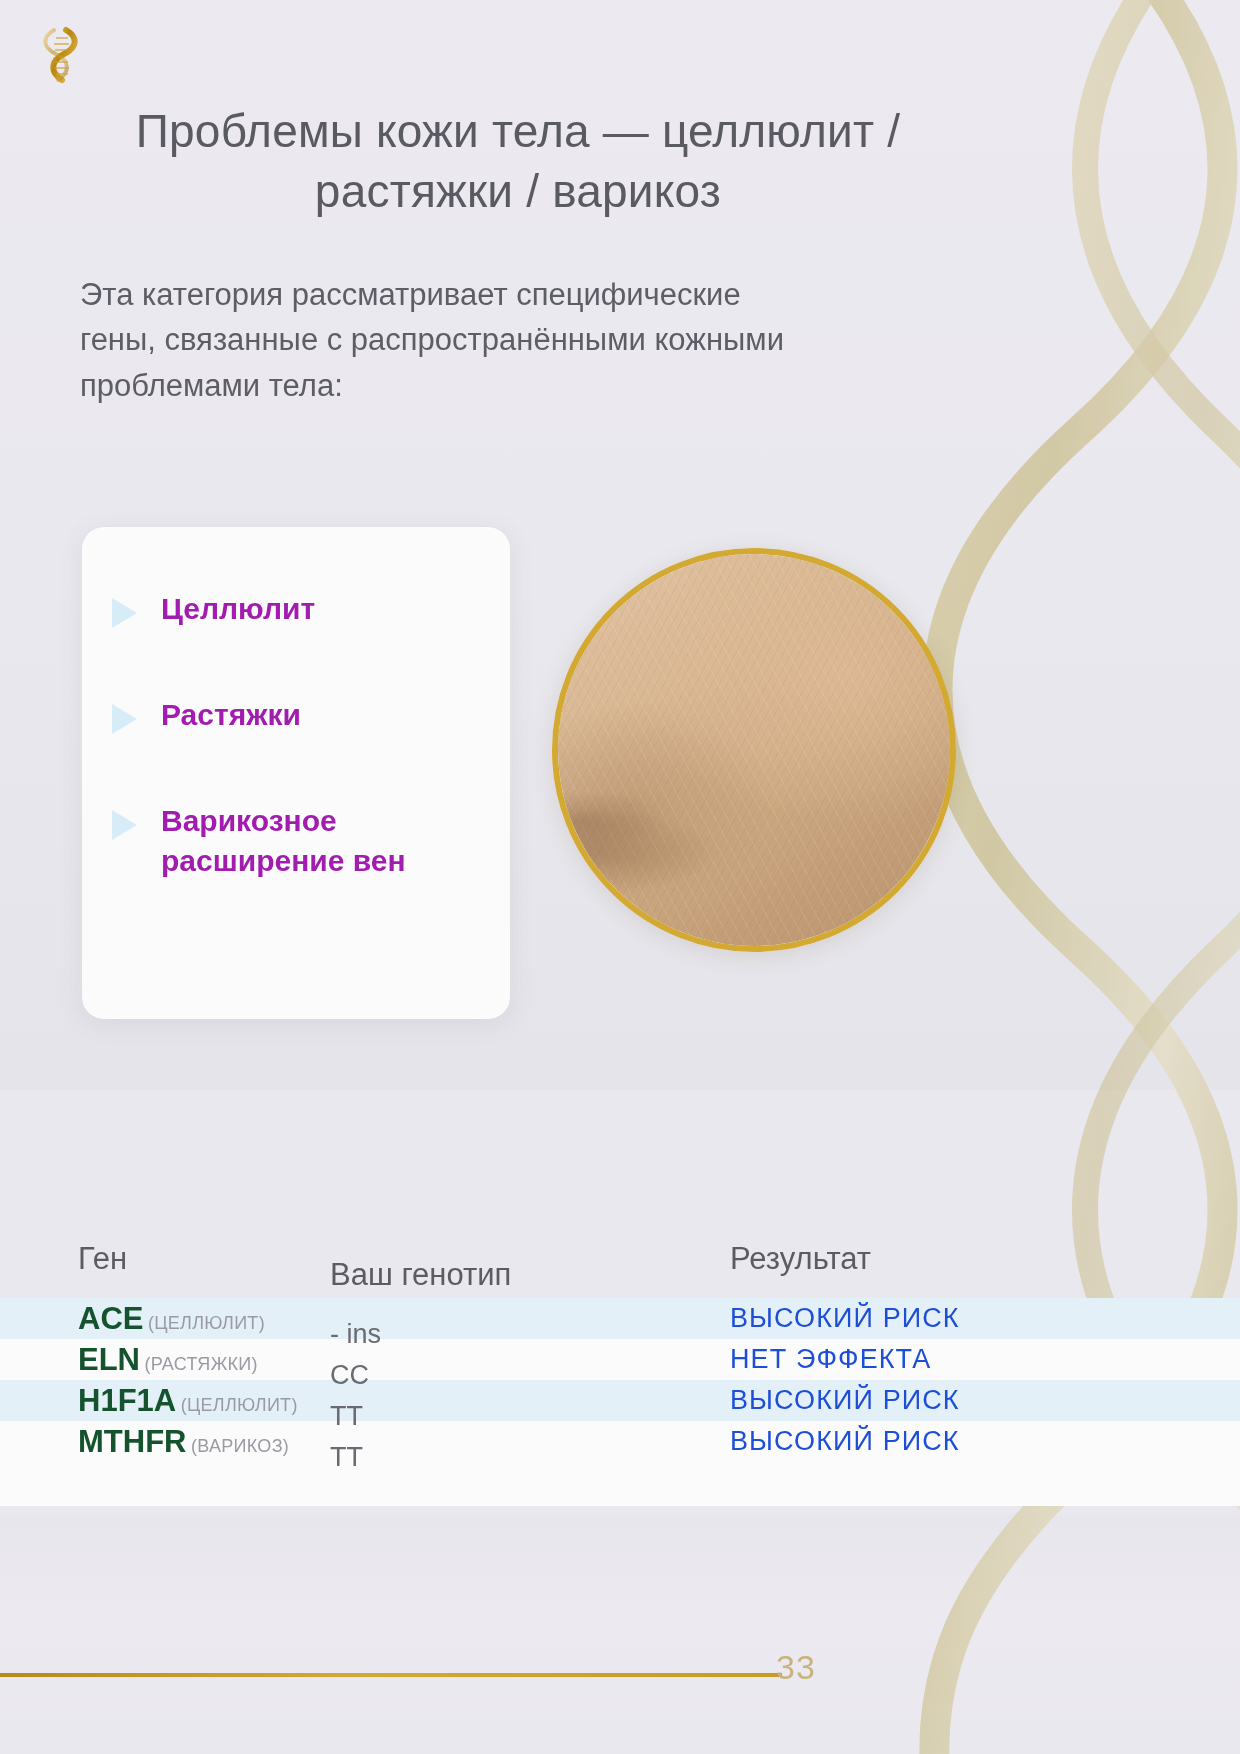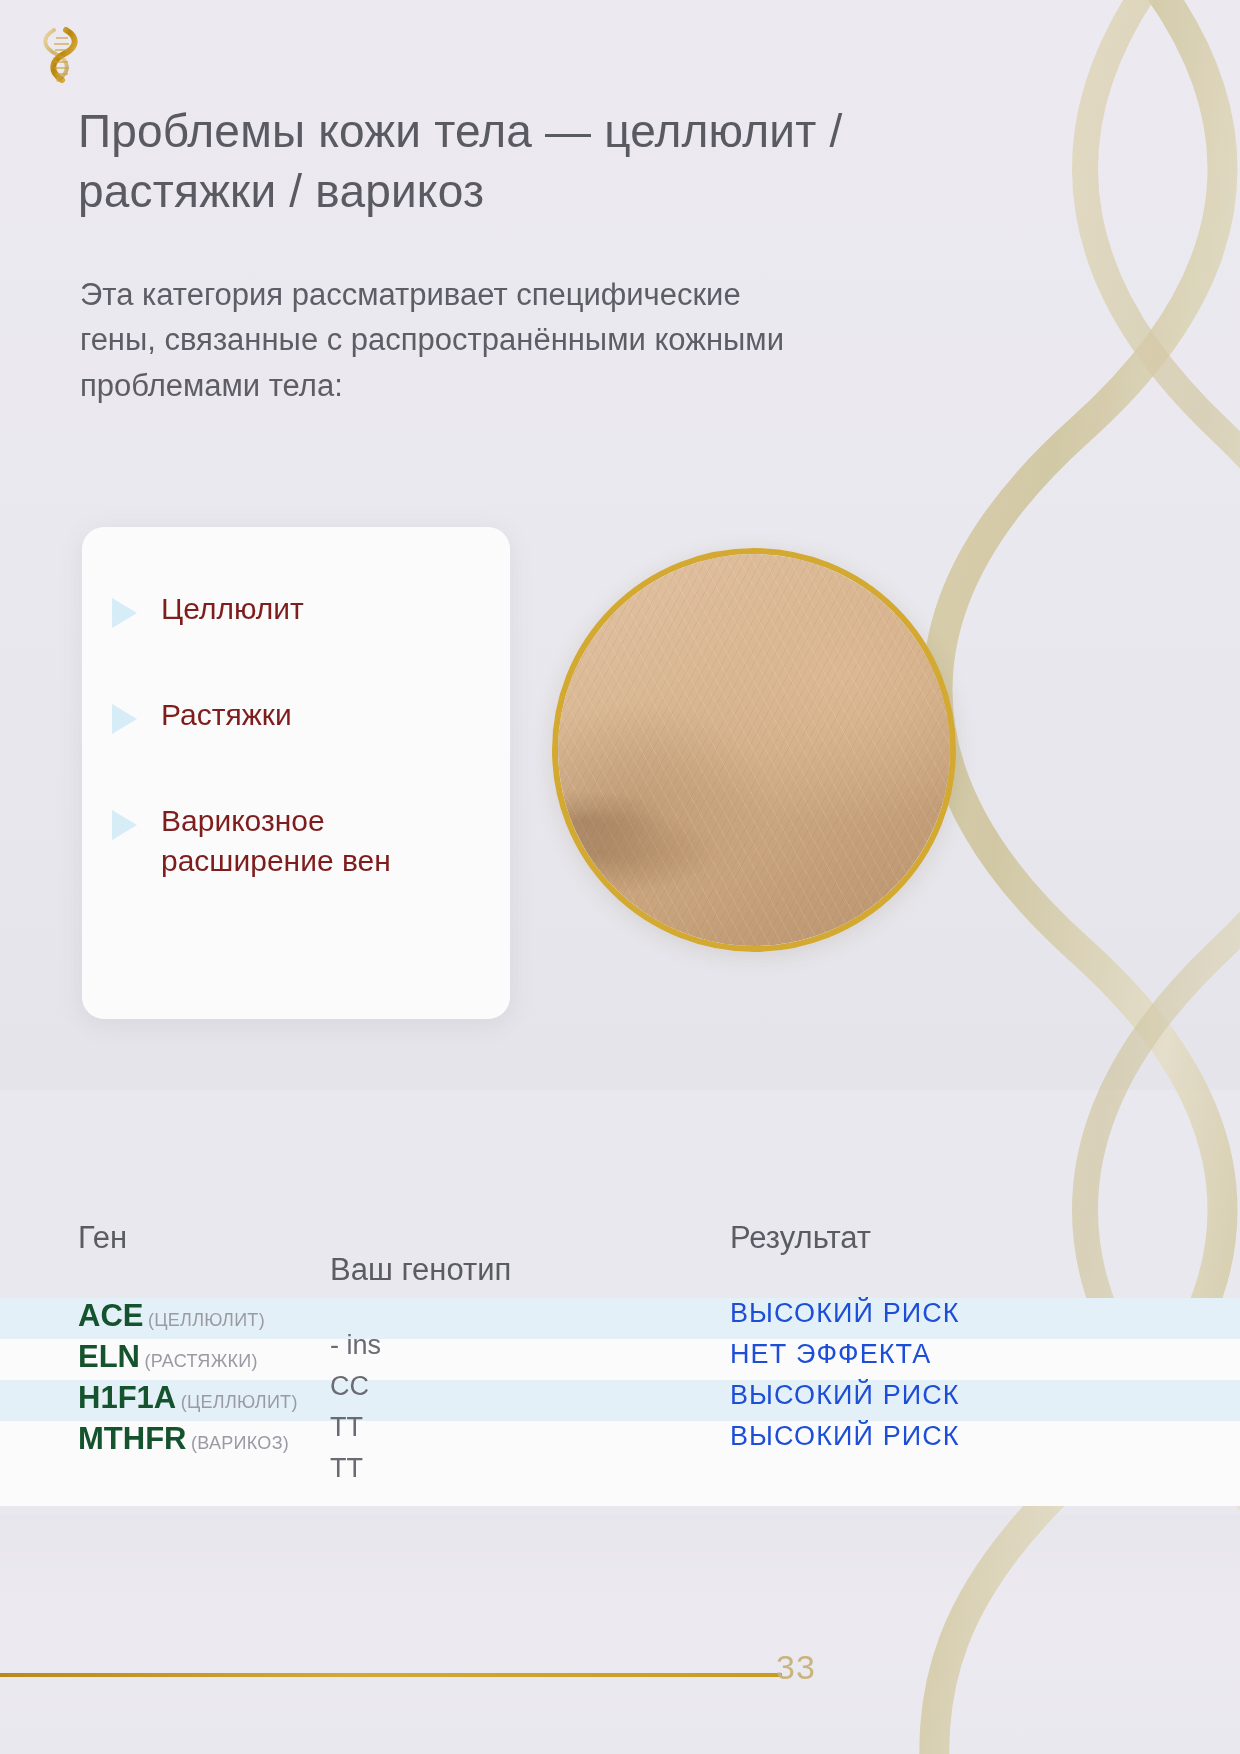--- a/index.html
+++ b/index.html
@@ -57,20 +57,21 @@
   .page-title {
     position: absolute;
     left: 78px;
     top: 102px;
     width: 880px;
     font-size: 46px;
     font-weight: 300;
     line-height: 1.30;
     letter-spacing: 0.2px;
     color: #5a5a62;
+    text-align: center;
   }
 
   .lede {
     position: absolute;
     left: 80px;
     top: 272px;
     width: 720px;
     font-size: 31px;
     font-weight: 300;
     line-height: 1.46;
@@ -98,23 +99,23 @@
   .bullet-mark {
     width: 0; height: 0;
     border-top: 15px solid transparent;
     border-bottom: 15px solid transparent;
     border-left: 25px solid #d6ecf6;
     margin: 9px 24px 0 8px;
     flex: none;
   }
   .bullet-text {
     font-size: 30px;
-    font-weight: 400;
+    font-weight: 700;
     line-height: 1.33;
-    color: #7f1d1d;
+    color: #a21caf;
   }
 
   
   .photo-circle {
     position: absolute;
     left: 552px;
     top: 548px;
     width: 404px;
     height: 404px;
     border-radius: 50%;
@@ -152,20 +153,21 @@
   
   .gene-table {
     position: absolute;
     left: 0;
     top: 1093px;
     width: 1240px;
   }
   .table-top-pad { height: 127px; background: transparent; }
   .trow {
     display: flex;
+    align-items: center;
     height: 41px;
   }
   .trow.head { height: 78px; }
   .trow.odd  { background: #e4f0f7; }
   .trow.even { background: #fbfbfb; }
   .table-bottom-pad { height: 44px; background: #fbfbfb; }
 
   .c-gene   { width: 330px; padding-left: 78px; }
   .c-geno   { width: 400px; margin-top: 32px; }
   .c-result { flex: 1; padding-right: 8px; }

